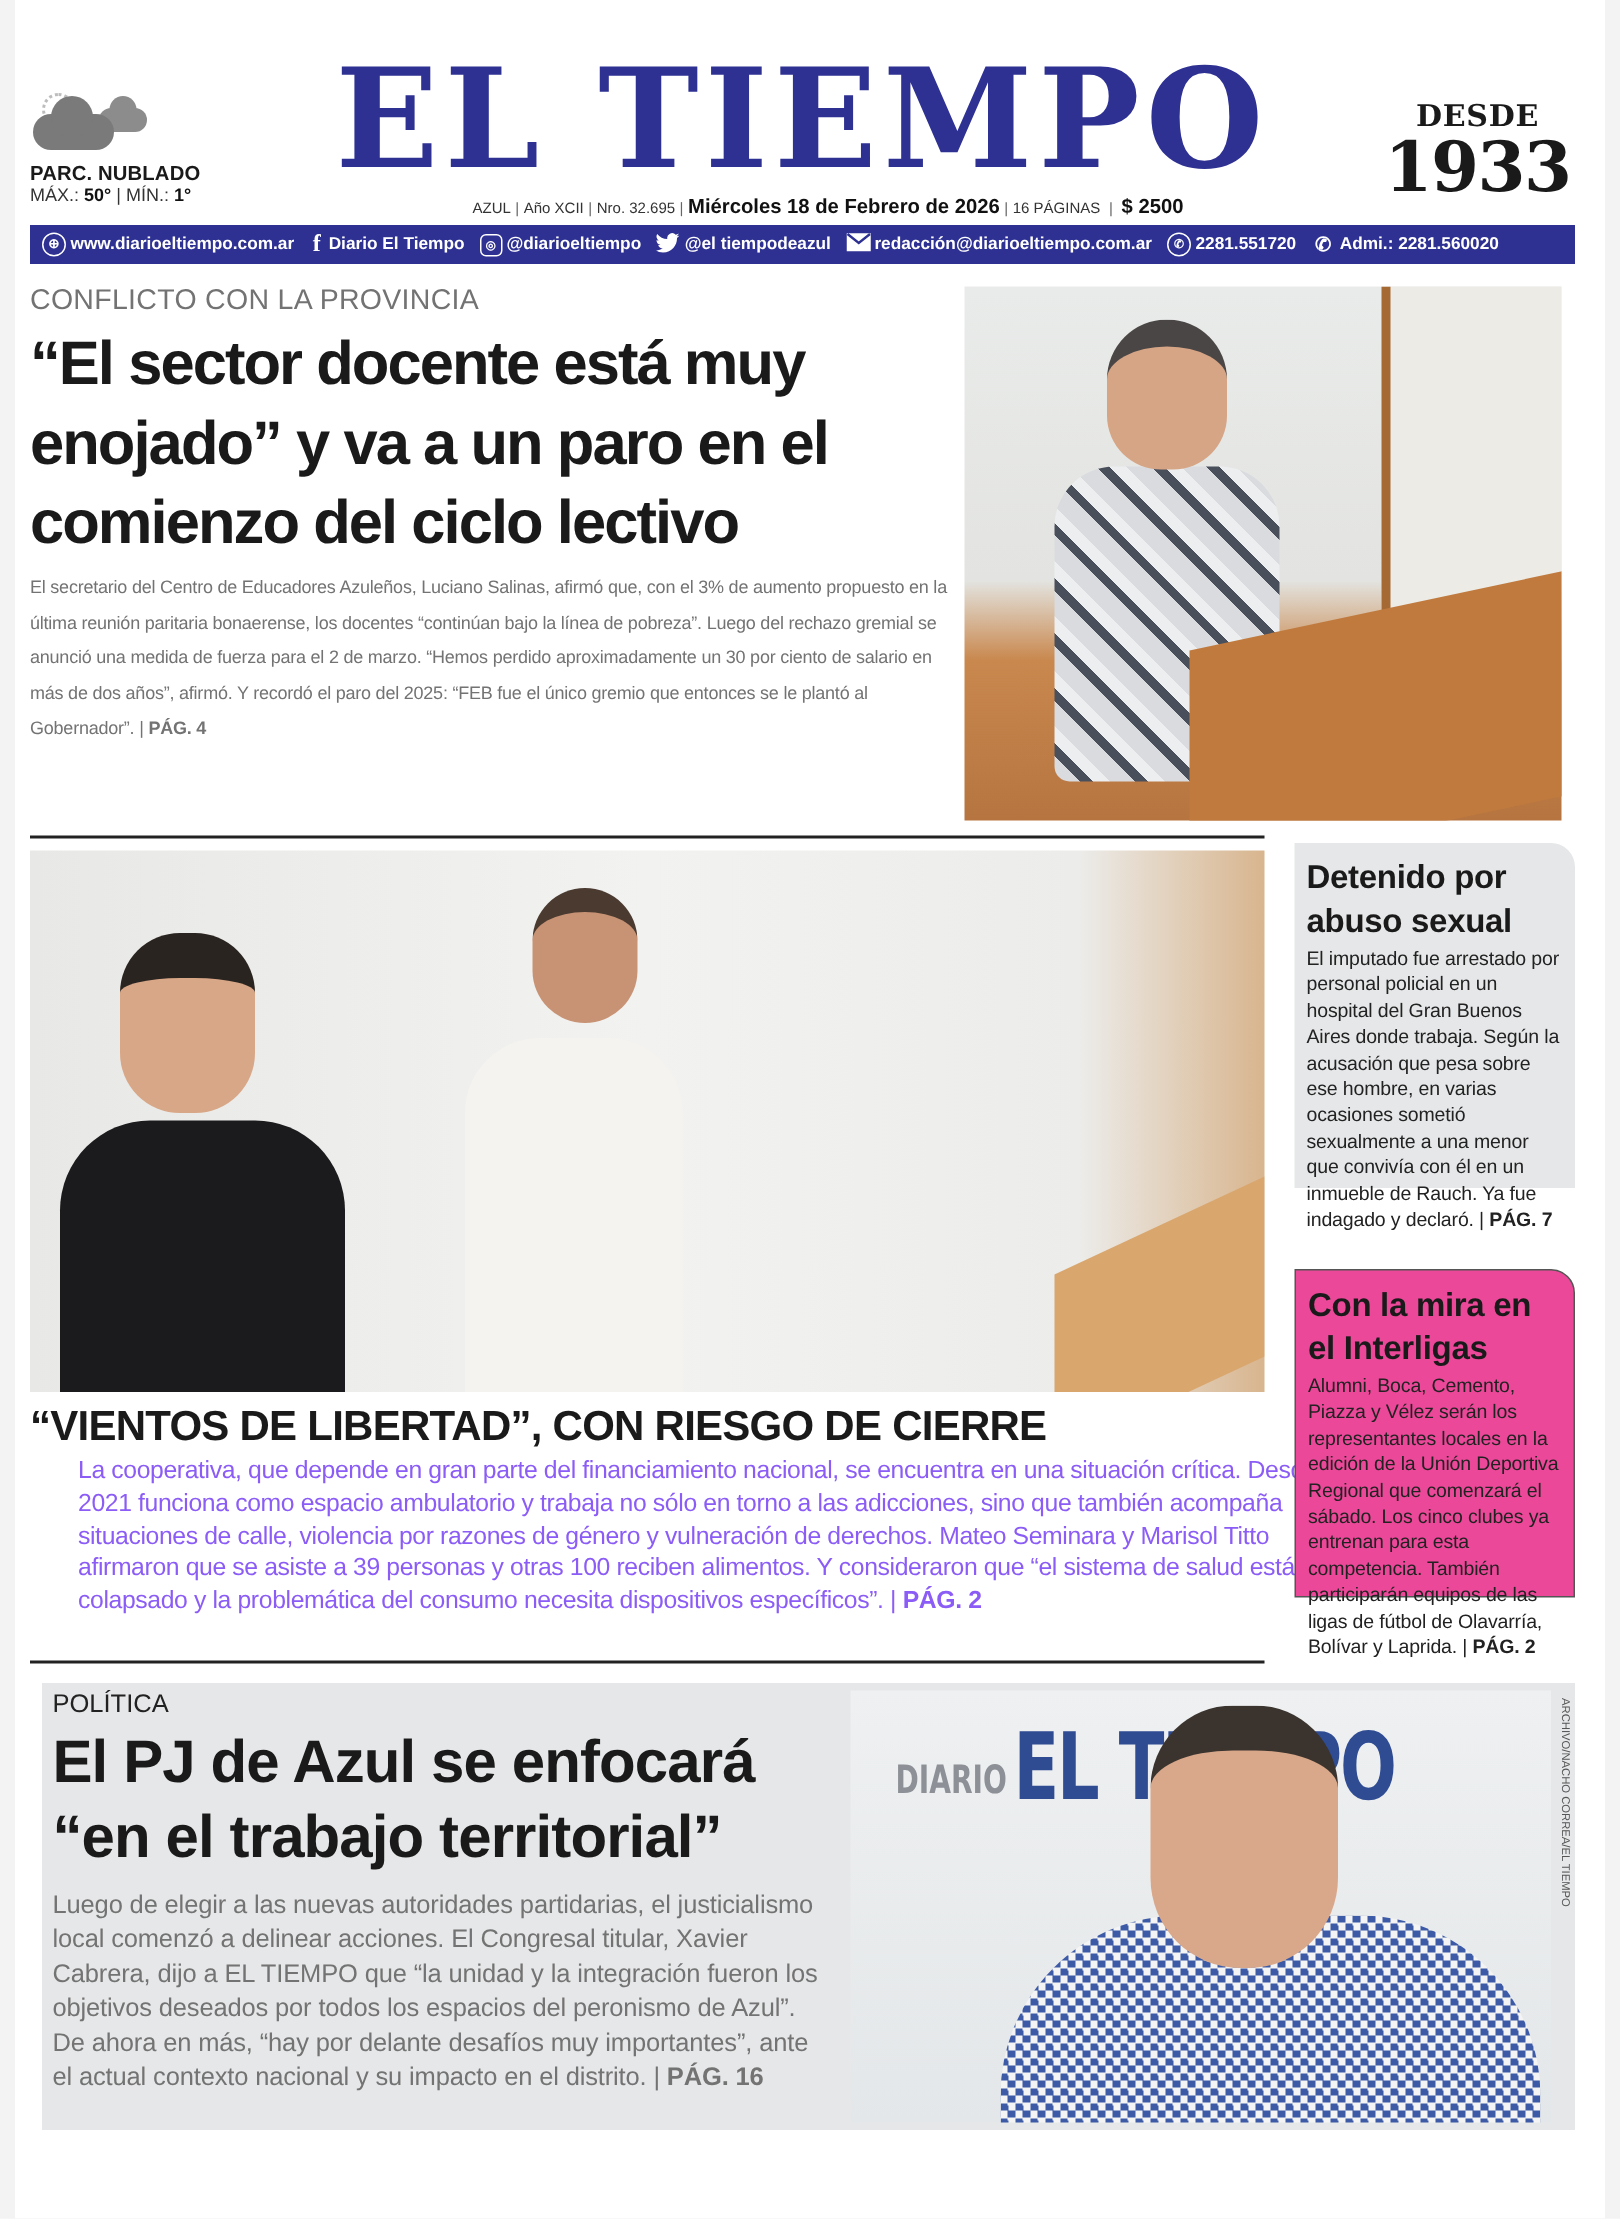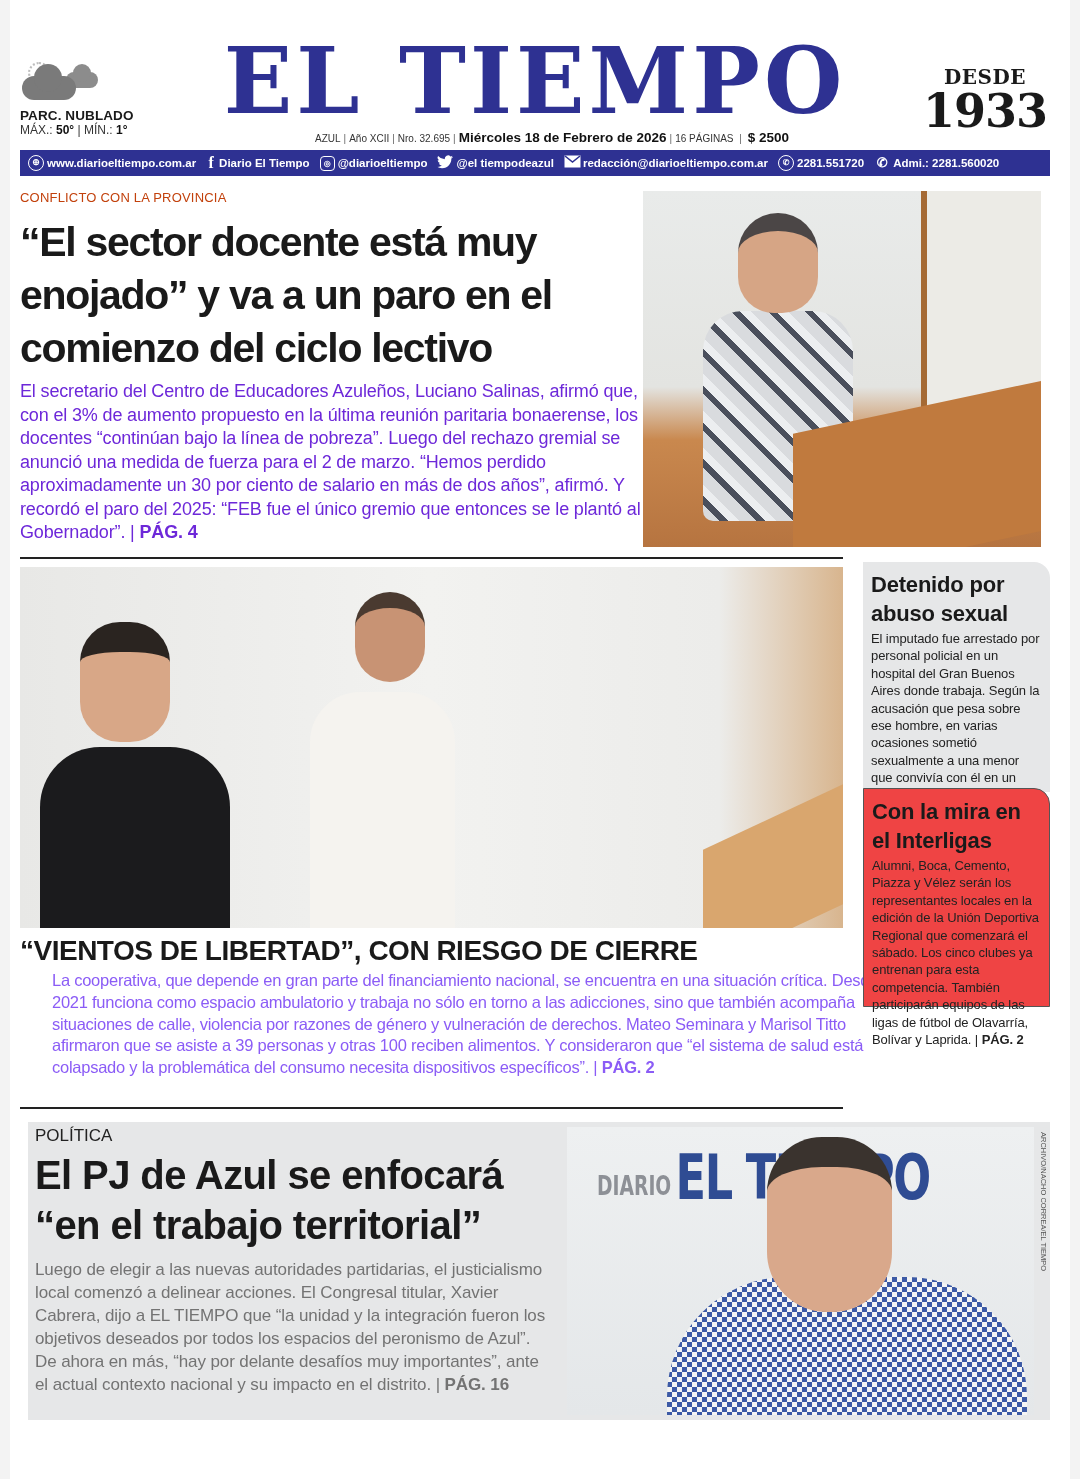--- a/index.html
+++ b/index.html
@@ -35,23 +35,23 @@
   .contact-bar { position: absolute; left: 20px; top: 150px; width: 1030px; height: 26px; background: #2e3192;
                  color: #ffffff; font-size: 11.5px; font-weight: bold; display: flex; align-items: center; padding-left: 8px; gap: 10px; white-space: nowrap; }
   .contact-item { display: flex; align-items: center; gap: 3px; }
   .ci { display: inline-block; width: 16px; height: 16px; text-align: center; line-height: 16px; font-size: 13px; }
   .ci-globe { border: 1.5px solid #fff; border-radius: 50%; font-size: 9px; line-height: 13px; width: 16px; height: 16px; }
   .ci-ig { border: 1.5px solid #fff; border-radius: 4px; font-size: 8px; line-height: 13px; width: 15px; height: 15px; }
   .ci-wa { border: 1.5px solid #fff; border-radius: 50%; font-size: 8px; line-height: 13px; }
   .ci-fb { font-size: 16px; font-weight: bold; font-family: "Liberation Serif", serif; width: 10px; }
 
   
-  .kicker { position: absolute; left: 20px; top: 190px; font-size: 13px; color: #c2410c; letter-spacing: 0.2px; }
+  .kicker { position: absolute; left: 20px; top: 190px; font-size: 19px; color: #737373; letter-spacing: 0.2px; }
   .lead-headline { position: absolute; left: 20px; top: 216px; width: 620px; font-weight: bold; font-size: 41px; line-height: 53px; color: #1a1a1a; letter-spacing: -1.3px; }
-  .lead-body { position: absolute; left: 20px; top: 380px; width: 622px; font-size: 18px; line-height: 23.5px; color: #6d28d9; letter-spacing: -0.15px; }
+  .lead-body { position: absolute; left: 20px; top: 380px; width: 622px; font-size: 12px; line-height: 23.5px; color: #737373; letter-spacing: -0.15px; }
   .pag { font-weight: bold; }
 
   .photo { position: absolute; overflow: hidden; }
   .photo-lead { left: 643px; top: 191px; width: 398px; height: 356px; background: linear-gradient(180deg, #e9ebea 0%, #e3e4e1 55%, #c9884e 70%, #b67440 100%); }
   .photo-lead .wall { position: absolute; right: 0; top: 0; width: 120px; height: 250px; background: #ecebe6; border-left: 6px solid #a56a34; }
   .photo-lead .person { position: absolute; left: 60px; top: 120px; width: 150px; height: 210px; background: repeating-linear-gradient(45deg, #d9dbde 0 12px, #4a4f5c 12px 18px, #eceef0 18px 26px); border-radius: 40px 40px 10px 10px; }
   .photo-lead .head { position: absolute; left: 95px; top: 22px; width: 80px; height: 100px; background: #d6a585; border-radius: 40px 40px 36px 36px; border-top: 18px solid #4b4646; }
   .photo-lead .desk { position: absolute; left: 150px; top: 215px; width: 260px; height: 150px; background: #c07a3e; transform: skewY(-12deg); }
 
   .rule { position: absolute; height: 2px; background: #222; }
@@ -62,21 +62,21 @@
   .photo-second .woman { position: absolute; left: 290px; top: 125px; width: 145px; height: 240px; background: #f5f3ef; border-radius: 50px 50px 0 0; }
   .photo-second .woman-head { position: absolute; left: 335px; top: 25px; width: 70px; height: 90px; background: #c89374; border-radius: 35px; border-top: 16px solid #4a3a30; }
   .photo-second .desk2 { position: absolute; right: 0; top: 250px; width: 140px; height: 120px; background: #d9a66e; transform: skewY(-25deg); }
 
   .second-headline { position: absolute; left: 20px; top: 934px; font-weight: bold; font-size: 28px; line-height: 34px; color: #1a1a1a; letter-spacing: -0.5px; white-space: nowrap; }
   .second-body { position: absolute; left: 20px; top: 970px; width: 830px; font-size: 16.5px; line-height: 21.8px; color: #8b5cf6; letter-spacing: -0.25px; margin-left: 32px; }
 
   
   .side-box { position: absolute; left: 863px; width: 187px; padding: 8px 8px 6px 8px; border-radius: 0 16px 0 0; }
   .side-box-1 { top: 562px; height: 230px; background: #e6e7e8; }
-  .side-box-2 { top: 788px; height: 219px; background: #ef4444; border: 1.5px solid #555; }
+  .side-box-2 { top: 846px; height: 219px; background: #ec4899; border: 1.5px solid #555; }
   .side-title { font-weight: bold; font-size: 22px; line-height: 29px; color: #1a1a1a; letter-spacing: -0.2px; }
   .side-body { font-size: 13px; line-height: 17.4px; color: #222; margin-top: 2px; letter-spacing: -0.1px; }
 
   
   .bottom-box { position: absolute; left: 28px; top: 1122px; width: 1022px; height: 298px; background: #e6e7e8; }
   .bottom-kicker { position: absolute; left: 35px; top: 1126px; font-size: 17px; color: #222; }
   .bottom-headline { position: absolute; left: 35px; top: 1150px; width: 540px; font-weight: bold; font-size: 40px; line-height: 50px; color: #1a1a1a; letter-spacing: -0.6px; }
   .bottom-body { position: absolute; left: 35px; top: 1258px; width: 520px; font-size: 17px; line-height: 23px; color: #737373; letter-spacing: -0.1px; }
 
   .photo-bottom { left: 567px; top: 1127px; width: 467px; height: 288px; background: linear-gradient(180deg, #eef0f1 0%, #e4e7e9 100%); }

